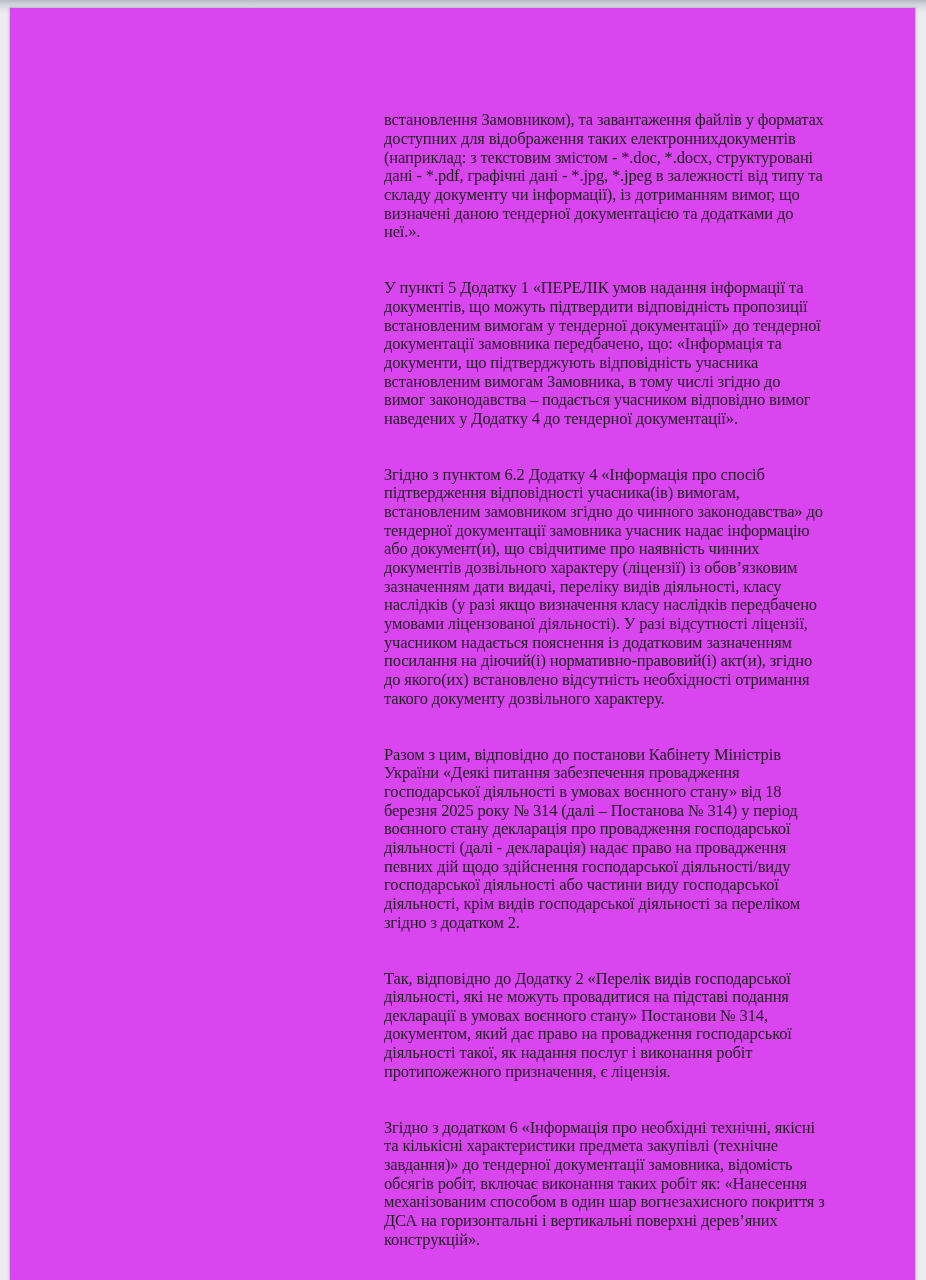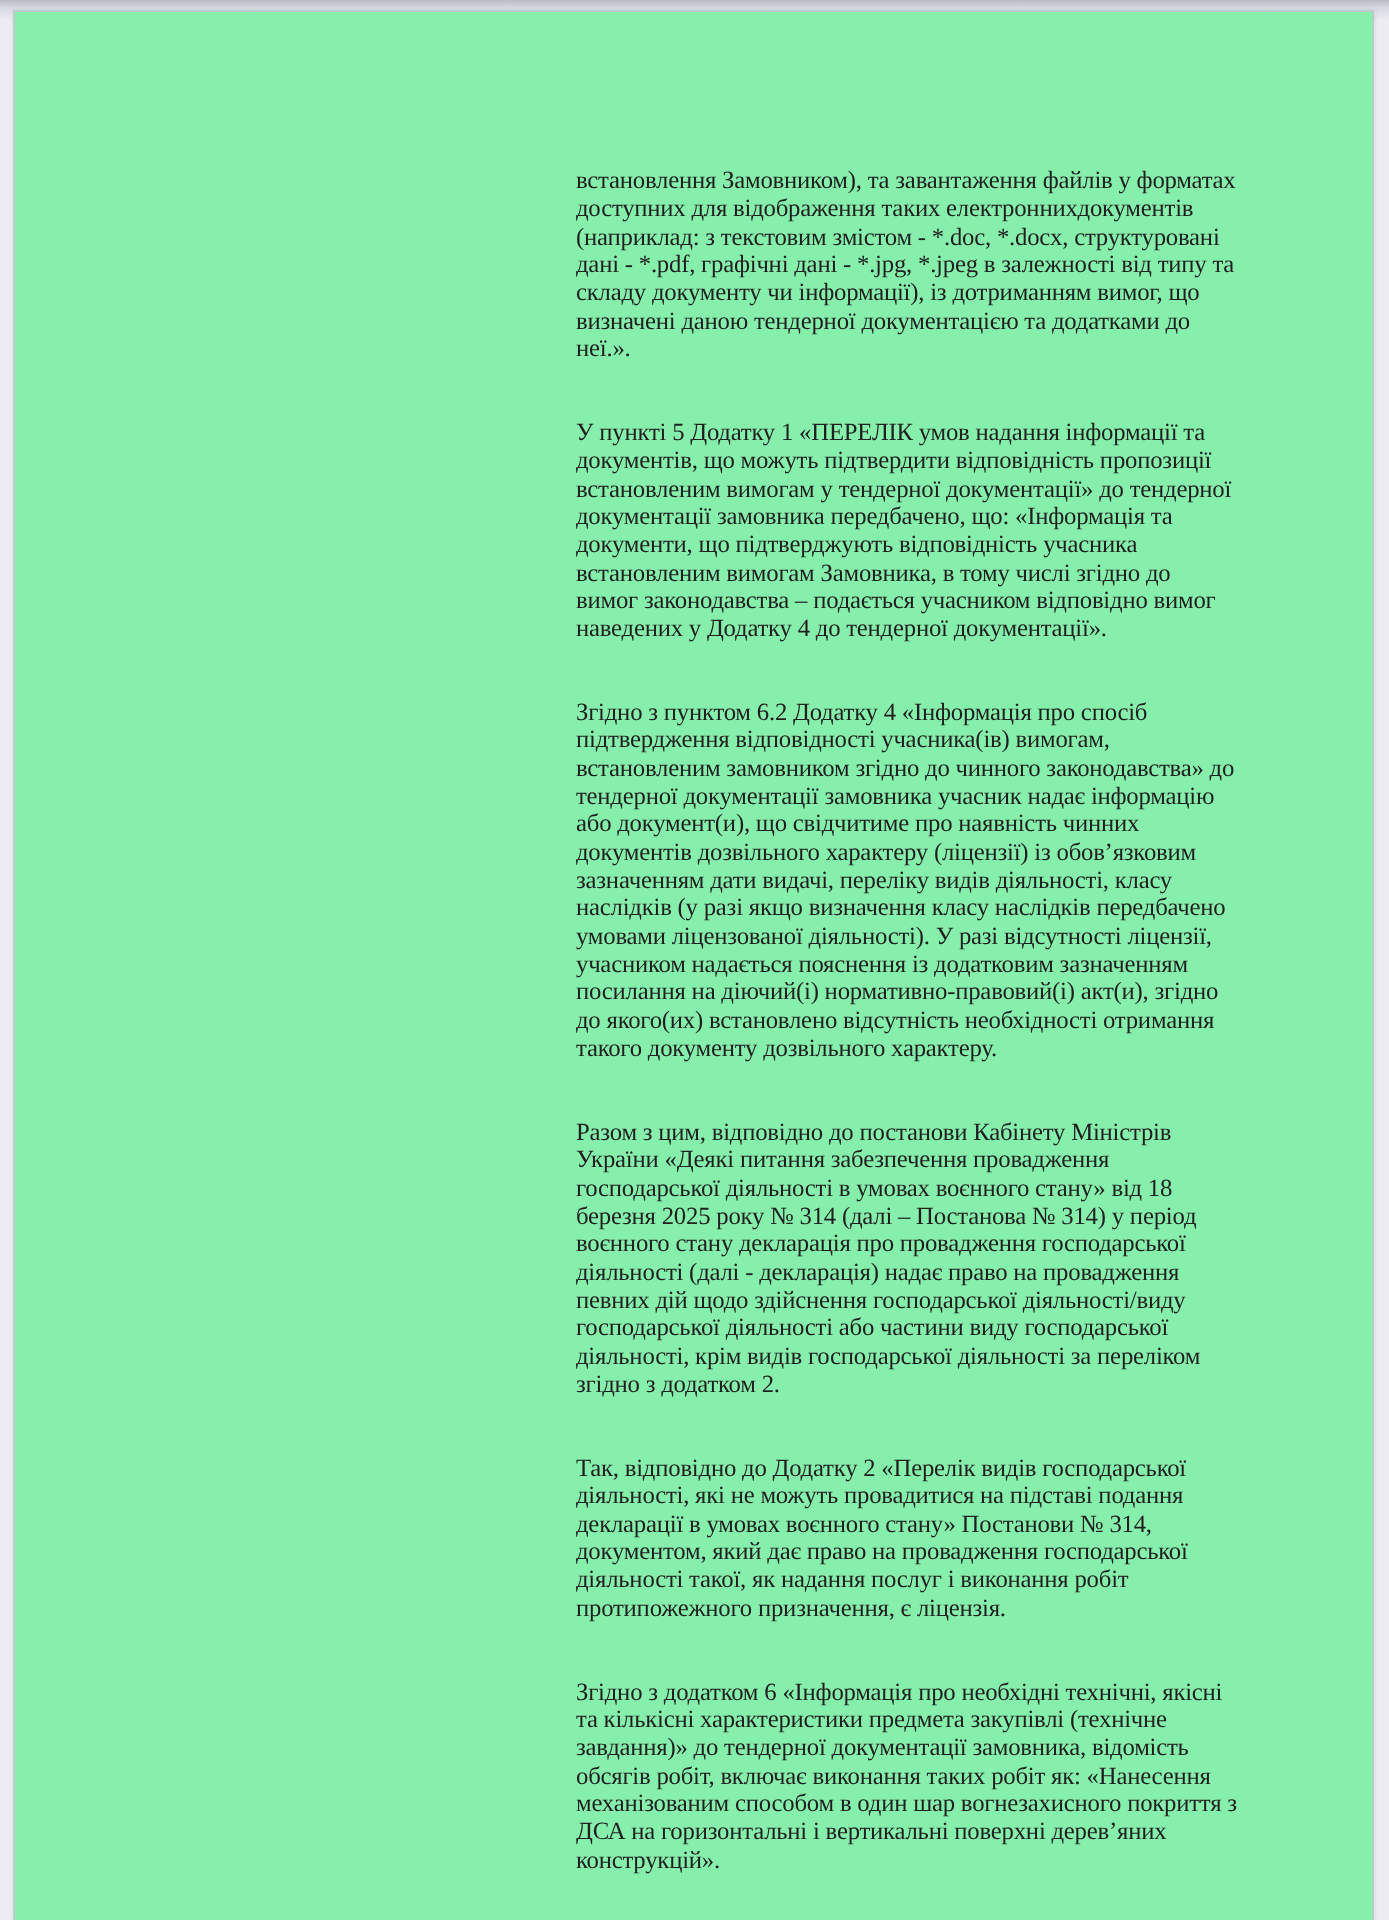--- a/index.html
+++ b/index.html
@@ -17,21 +17,21 @@
   .viewer {
     position: absolute;
     inset: 0;
   }
   .sheet {
     position: absolute;
     left: 9px;
     top: 7px;
     right: 10px;
     bottom: 0;
-    background: #86efac;
+    background: #d946ef;
     border: 1px solid #c3c3cd;
     border-bottom: none;
     box-shadow: 0 0 3px rgba(120,120,140,0.25);
     box-sizing: border-box;
   }
   .textblock {
     position: absolute;
     left: 374px;  
     top: 66px;    
     width: 486px;

